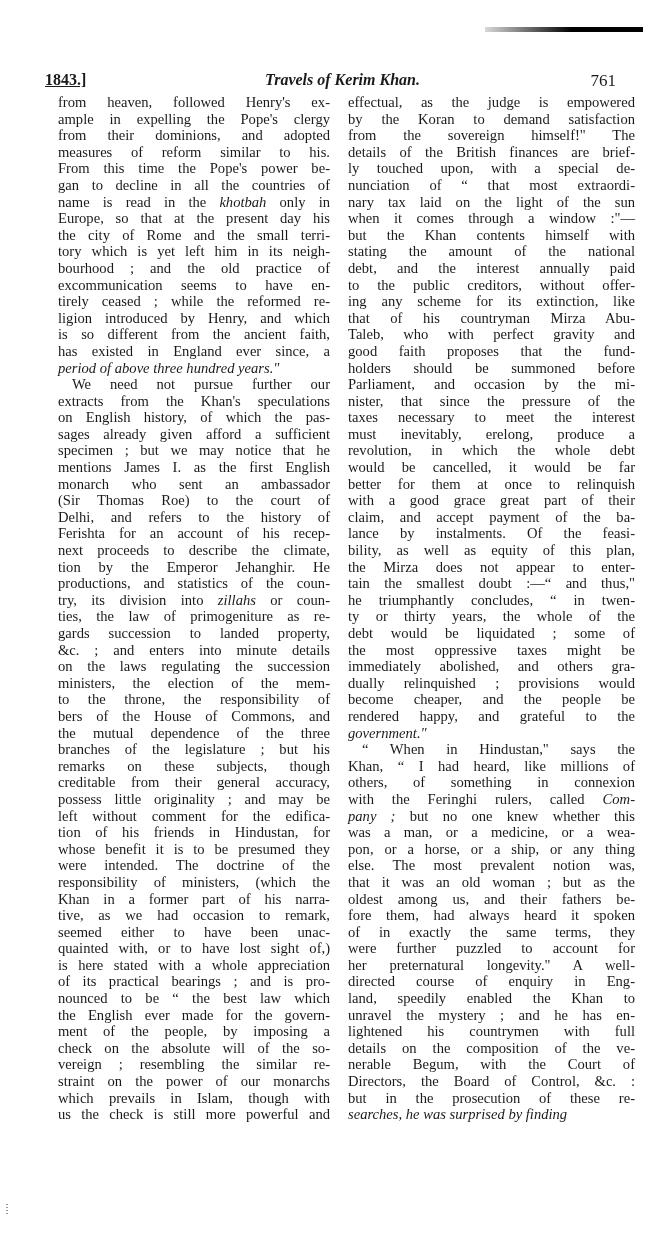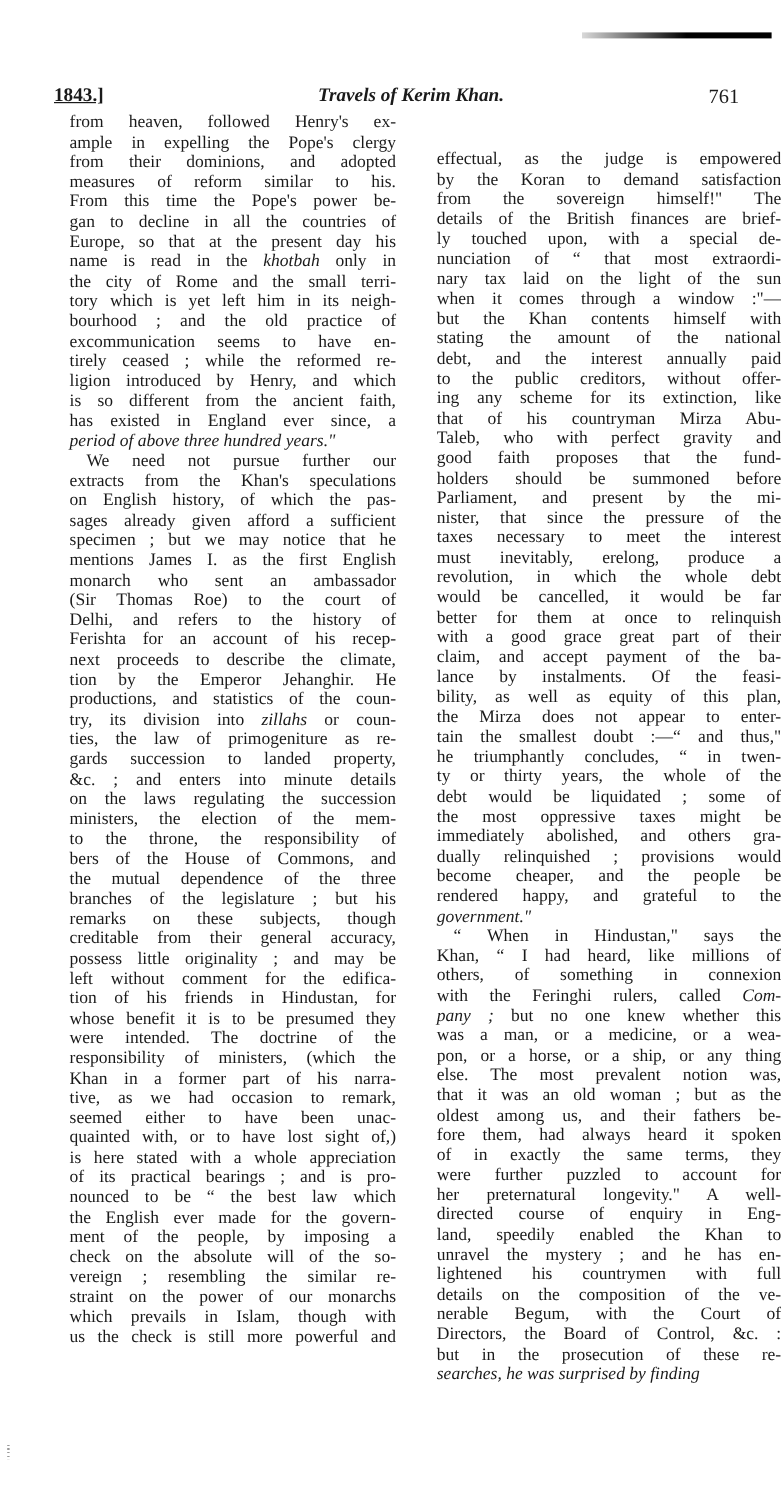--- a/index.html
+++ b/index.html
@@ -7,21 +7,21 @@
          font-family: "Liberation Serif", "DejaVu Serif", serif; color: #1a1a1a; }
   .top-rule { position: absolute; left: 485px; top: 27px; width: 158px; height: 5px;
               background: linear-gradient(to right, rgba(0,0,0,0.15), #000 55%, #000); }
   .header { position: absolute; left: 45px; top: 71px; width: 595px; height: 20px;
             font-size: 16px; font-weight: bold; }
   .header .left { position: absolute; left: 0; top: 0; text-decoration: underline; }
   .header .center { position: absolute; left: 220px; top: 0; font-style: italic; }
   .header .right { position: absolute; right: 24px; top: 0; font-weight: normal; font-size: 17px; }
   .col { position: absolute; top: 94px; font-size: 14.6px; line-height: 16.6px; }
   .col-left { left: 58px; width: 272px; }
-  .col-right { left: 364px; width: 287px; margin-top: 31px; }
+  .col-right { left: 348px; width: 287px; }
   .line { display: block; white-space: nowrap; text-align: justify; text-align-last: justify; height: 16.6px; }
   .line.last { text-align-last: left; font-style: italic; }
   .line.indent { padding-left: 14px; }
   i { font-style: italic; }
   .specks { position: absolute; left: 6px; top: 1204px; width: 2px; height: 12px;
             background: repeating-linear-gradient(to bottom, #999 0 1px, transparent 1px 3px); }
 </style>
 </head>
 <body>
 
@@ -33,22 +33,22 @@
   <span class="right">761</span>
 </div>
 
 <div class="col col-left" id="col-left">
     <span class="line">from heaven, followed Henry's ex-</span>
     <span class="line">ample in expelling the Pope's clergy</span>
     <span class="line">from their dominions, and adopted</span>
     <span class="line">measures of reform similar to his.</span>
     <span class="line">From this time the Pope's power be-</span>
     <span class="line">gan to decline in all the countries of</span>
+    <span class="line">name is read in the <i>khotbah</i> only in</span>
     <span class="line">Europe, so that at the present day his</span>
-    <span class="line">name is read in the <i>khotbah</i> only in</span>
     <span class="line">the city of Rome and the small terri-</span>
     <span class="line">tory which is yet left him in its neigh-</span>
     <span class="line">bourhood ; and the old practice of</span>
     <span class="line">excommunication seems to have en-</span>
     <span class="line">tirely ceased ; while the reformed re-</span>
     <span class="line">ligion introduced by Henry, and which</span>
     <span class="line">is so different from the ancient faith,</span>
     <span class="line">has existed in England ever since, a</span>
     <span class="line last">period of above three hundred years."</span>
     <span class="line indent">We need not pursue further our</span>
@@ -108,21 +108,21 @@
     <span class="line">when it comes through a window :"—</span>
     <span class="line">but the Khan contents himself with</span>
     <span class="line">stating the amount of the national</span>
     <span class="line">debt, and the interest annually paid</span>
     <span class="line">to the public creditors, without offer-</span>
     <span class="line">ing any scheme for its extinction, like</span>
     <span class="line">that of his countryman Mirza Abu-</span>
     <span class="line">Taleb, who with perfect gravity and</span>
     <span class="line">good faith proposes that the fund-</span>
     <span class="line">holders should be summoned before</span>
-    <span class="line">Parliament, and present by the mi-</span>
+    <span class="line">Parliament, and occasion by the mi-</span>
     <span class="line">nister, that since the pressure of the</span>
     <span class="line">taxes necessary to meet the interest</span>
     <span class="line">must inevitably, erelong, produce a</span>
     <span class="line">revolution, in which the whole debt</span>
     <span class="line">would be cancelled, it would be far</span>
     <span class="line">better for them at once to relinquish</span>
     <span class="line">with a good grace great part of their</span>
     <span class="line">claim, and accept payment of the ba-</span>
     <span class="line">lance by instalments. Of the feasi-</span>
     <span class="line">bility, as well as equity of this plan,</span>

